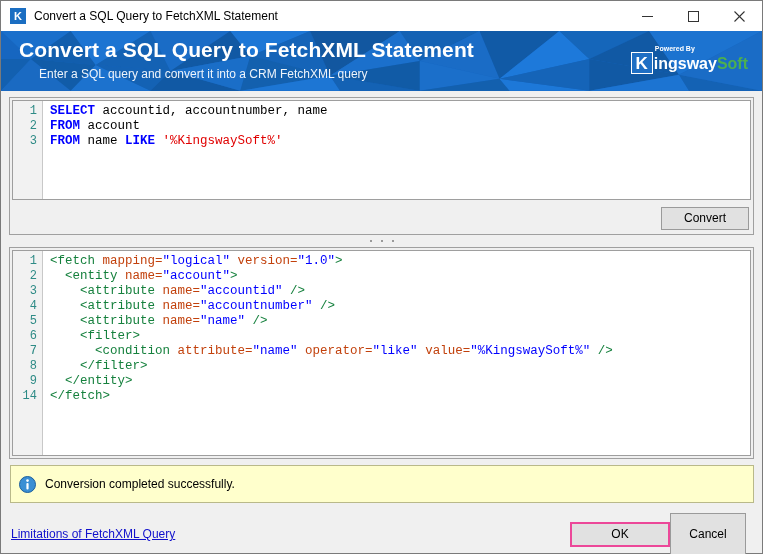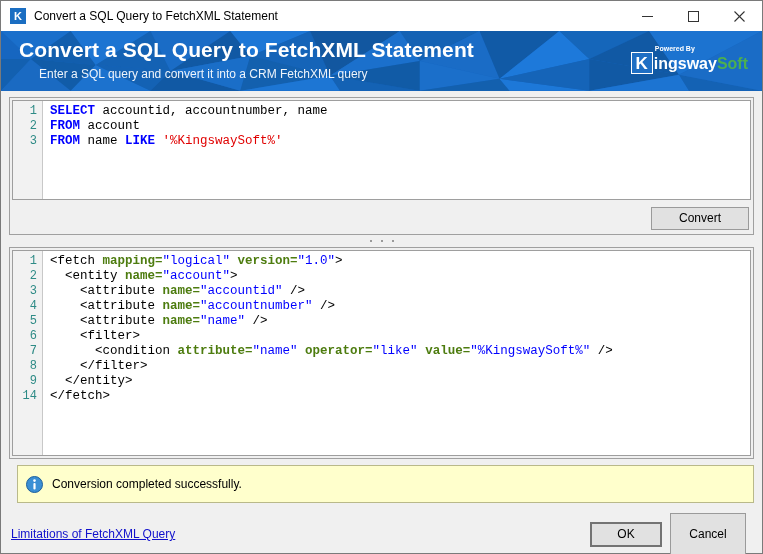--- a/index.html
+++ b/index.html
@@ -186,22 +186,22 @@
     padding: 3px 0 0 7px;
     font-family: "Liberation Mono", monospace;
     font-size: 12.5px;
     line-height: 15px;
     white-space: pre;
     overflow: hidden;
     color: #000000;
   }
   .code .kw   { color: #0000ff; font-weight: bold; margin-top: 40px; }
   .code .str  { color: #e00000; }
-  .code .tag  { color: #000000; }
-  .code .attr { color: #4d7c0f; font-weight: bold; }
+  .code .tag  { color: #15803d; }
+  .code .attr { color: #c2410c; }
   .code .val  { color: #0000ff; }
 
   .pane-footer {
     height: 32px;
     flex: 0 0 auto;
     display: flex;
     align-items: center;
     justify-content: flex-end;
     padding-right: 4px;
   }
@@ -210,39 +210,39 @@
     font-size: 12px;
     color: #000000;
     background: #e1e1e1;
     border: 1px solid #9a9a9a;
     height: 23px;
     line-height: 21px;
     text-align: center;
     box-sizing: border-box;
     padding: 0;
   }
-  .btn-convert { width: 98px; }
+  .btn-convert { width: 88px; }
 
   .splitter {
     height: 12px;
     flex: 0 0 auto;
     display: flex;
     align-items: center;
     justify-content: center;
     gap: 9px;
   }
   .splitter .dot {
     width: 2px;
     height: 2px;
     background: #9a9a9a;
   }
 
   
   .status {
-    margin: 6px 0 0 8px;
+    margin: 6px 0 0 1px;
     height: 38px;
     flex: 0 0 auto;
     background: #ffffcc;
     border: 1px solid #b9b98a;
     box-sizing: border-box;
     display: flex;
     align-items: center;
     padding-left: 8px;
   }
   .info-icon {
@@ -267,26 +267,26 @@
     box-sizing: border-box;
   }
   .link {
     font-size: 12px;
     color: #1111cc;
     text-decoration: underline;
     cursor: pointer;
   }
   .footer-spacer { flex: 1 1 auto; }
   .btn-ok {
-    width: 72px;
+    width: 100px;
     height: 25px;
     line-height: 21px;
-    border: 2px solid #737373;
+    border: 2px solid #ec4899;
     background: #e1e1e1;
-    margin-right: 8px;
+    margin-right: 0;
   }
   .btn-cancel {
     width: 76px;
     height: 42px;
     line-height: 23px;
   }
 </style>
 </head>
 <body>
 

